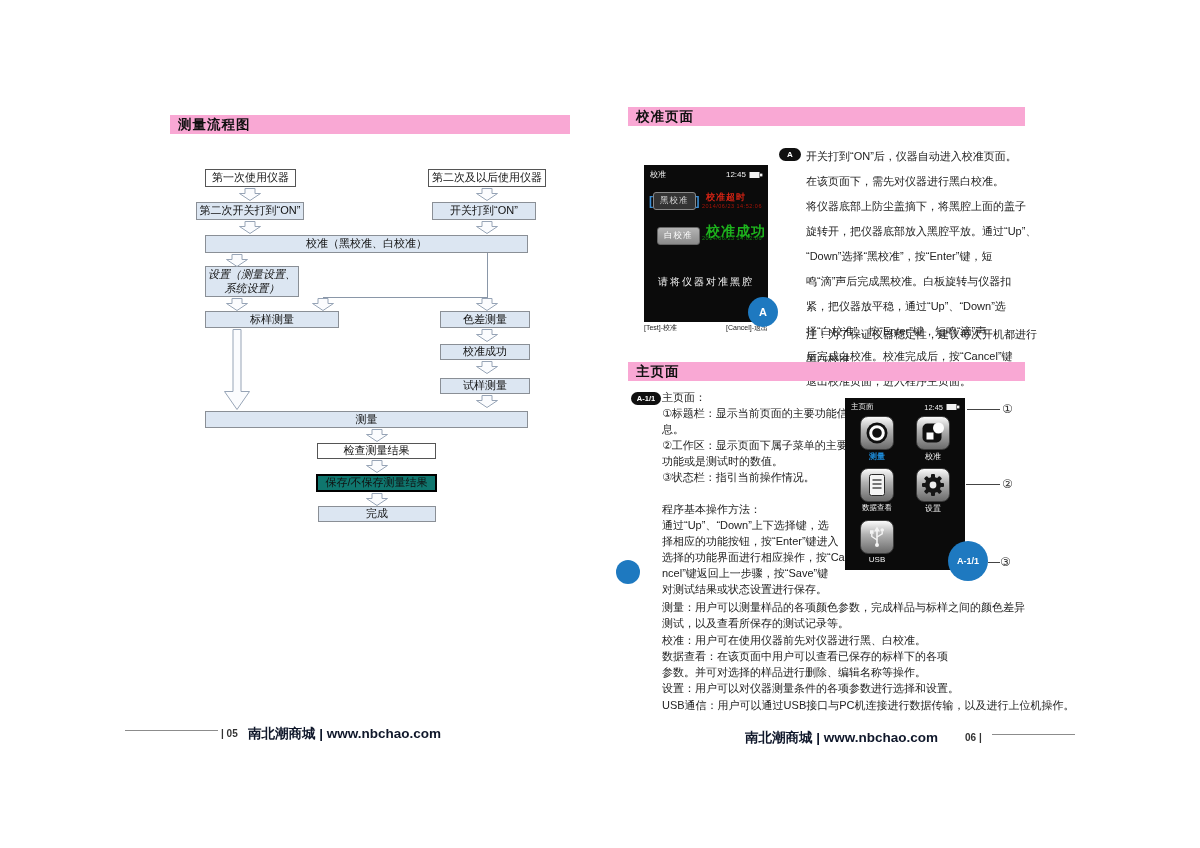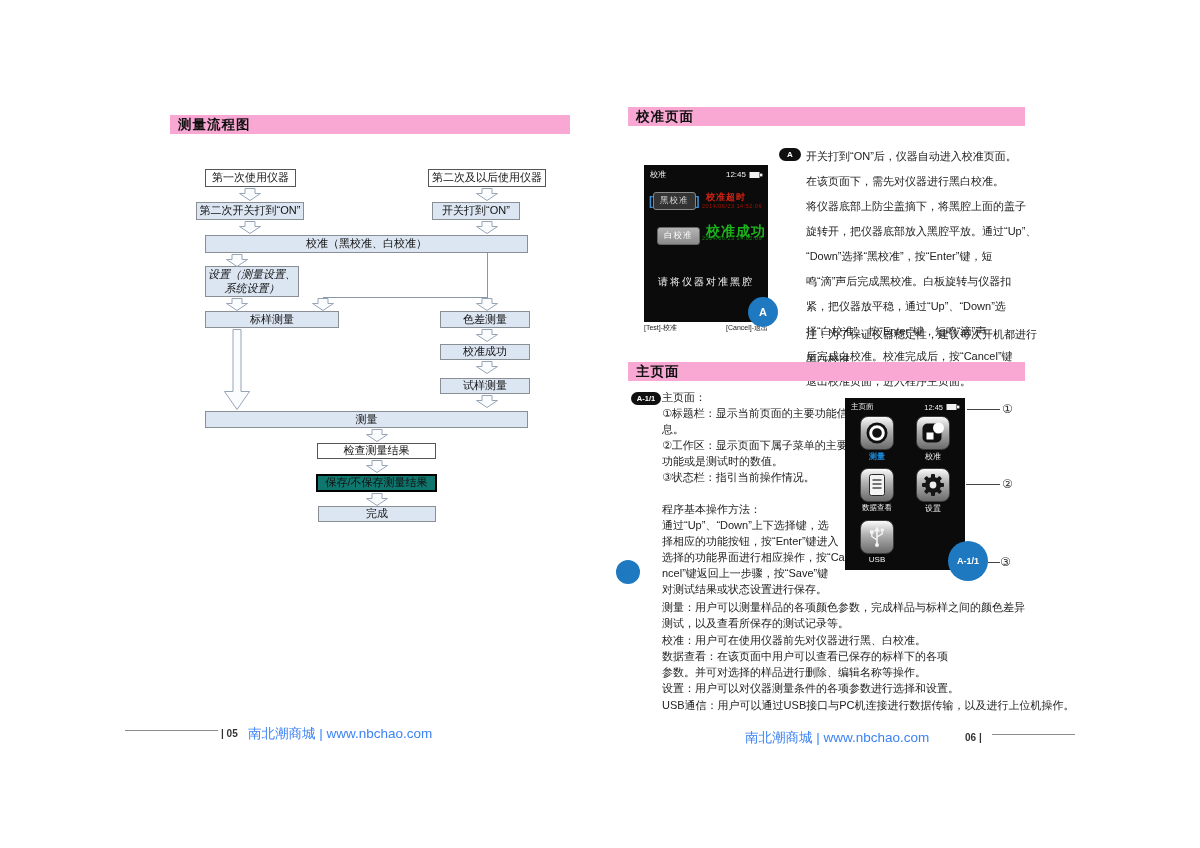--- a/index.html
+++ b/index.html
@@ -31,35 +31,35 @@
   .blue-circle{position:absolute;background:#1e79c0;border-radius:50%;color:#fff;
                display:flex;align-items:center;justify-content:center;font-weight:bold;}
   .mbtn{position:absolute;display:flex;flex-direction:column;align-items:center;width:32px;}
   .mbtn-face{width:32px;height:32px;border-radius:8px;border:1px solid #3c3c3c;
              background:linear-gradient(#fbfbfb,#b2b2b2 42%,#6b6b6b);
              display:flex;align-items:center;justify-content:center;}
   .mbtn-label{font-size:8px;color:#f5f5f5;margin-top:1px;white-space:nowrap;}
   .mbtn-label.sel{color:#1d8bd9;font-weight:bold;}
   .statusbar{position:absolute;display:flex;justify-content:space-between;font-size:7px;color:#222;}
   .callout{position:absolute;font-size:12px;color:#333;}
-  .footer-brand{position:absolute;font-size:13.5px;font-weight:normal;color:#3b82f6;}
+  .footer-brand{position:absolute;font-size:13.5px;font-weight:bold;color:#0f172a;}
   .footer-mark{position:absolute;font-size:10px;font-weight:bold;color:#333;}
   .fline{position:absolute;height:1px;background:#8c8c8c;}
 </style>
 </head>
 <body>
 
 <div id="page">
 
   <div class="hbar" style="left:170px;top:115px;width:400px;">测量流程图</div>
 
   <div class="fbox white" style="left:205px;top:169px;width:91px;height:18px;">第一次使用仪器</div>
   <div class="fbox white" style="left:428px;top:169px;width:118px;height:18px;">第二次及以后使用仪器</div>
   <div class="fbox" style="left:196px;top:202px;width:108px;height:18px;">第二次开关打到“ON”</div>
-  <div class="fbox" style="left:432px;top:202px;width:88px;height:18px;">开关打到“ON”</div>
+  <div class="fbox" style="left:432px;top:202px;width:104px;height:18px;">开关打到“ON”</div>
   <div class="fbox" style="left:205px;top:235px;width:323px;height:18px;">校准（黑校准、白校准）</div>
   <div class="fbox" style="left:205px;top:266px;width:94px;height:31px;font-style:italic;">设置（测量设置、
 系统设置）</div>
   <div class="fbox" style="left:205px;top:311px;width:134px;height:17px;">标样测量</div>
   <div class="fbox" style="left:440px;top:311px;width:90px;height:17px;">色差测量</div>
   <div class="fbox" style="left:440px;top:344px;width:90px;height:16px;">校准成功</div>
   <div class="fbox" style="left:440px;top:378px;width:90px;height:16px;">试样测量</div>
   <div class="fbox" style="left:205px;top:411px;width:323px;height:17px;">测量</div>
   <div class="fbox white" style="left:317px;top:443px;width:119px;height:16px;">检查测量结果</div>
   <div class="fbox thick" style="left:316px;top:474px;width:121px;height:18px;">保存/不保存测量结果</div>

